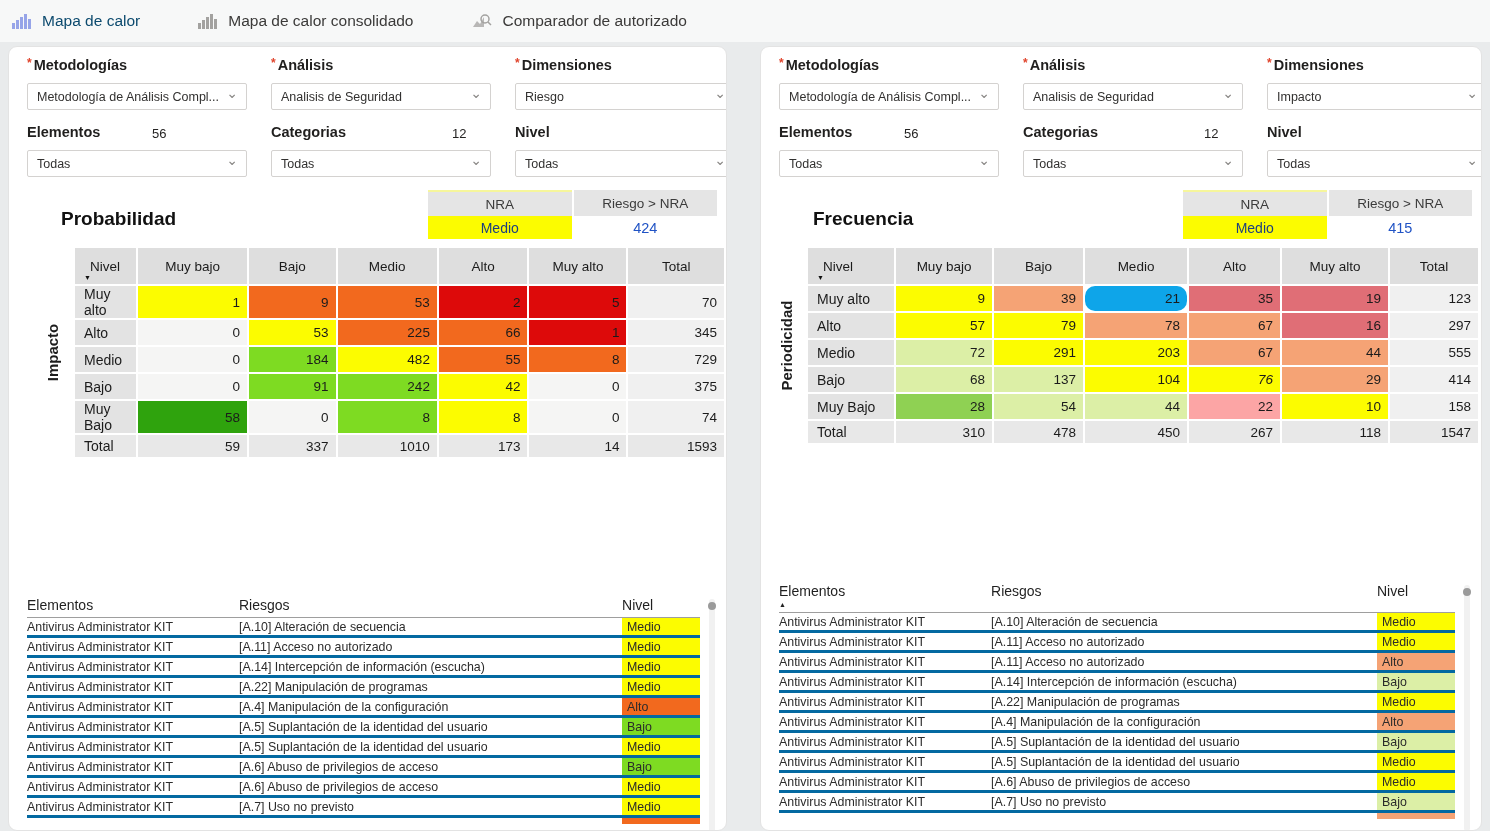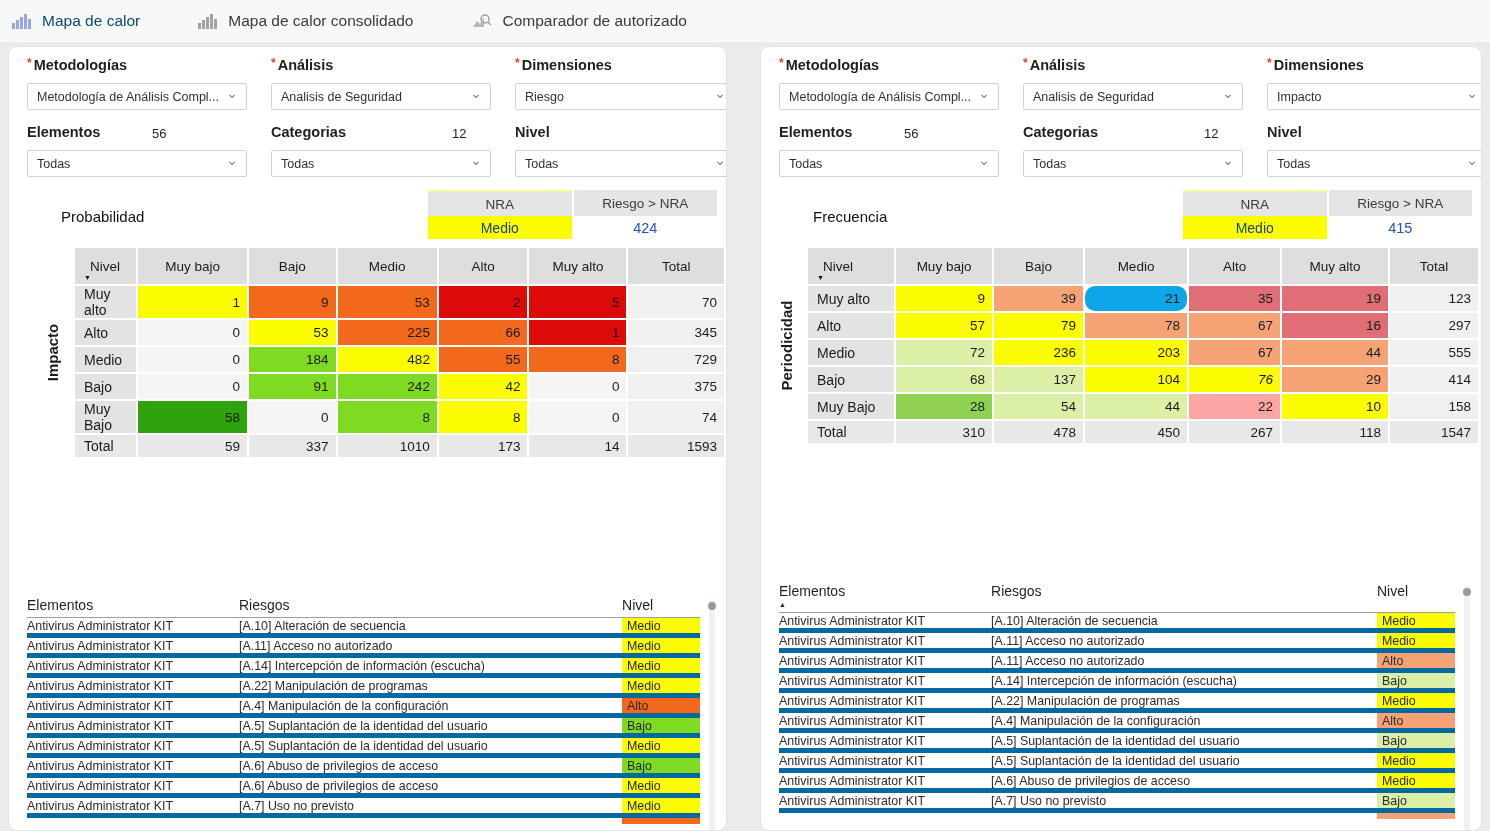--- a/index.html
+++ b/index.html
@@ -28,21 +28,21 @@
   .count { position:absolute; left:125px; top:2px; font-weight:400; font-size:13px; color:#252423; }
   .filter:nth-child(5) .count { left:181px; }
   .select { margin-top:6px; height:27px; border:1px solid #d4d2d0; border-radius:2px;
     background:#fff; display:flex; align-items:center; padding:0 24px 0 9px;
     font-size:12.5px; color:#323130; position:relative; cursor:pointer; }
   .sel-val { white-space:nowrap; overflow:hidden; }
   .chev { position:absolute; right:8px; top:1px; color:#8a8886; font-size:14px; }
 
   
   .title-row { position:relative; margin-top:13px; height:49px; }
-  .chart-title { position:absolute; left:52px; top:18px; font-size:15px; font-weight:400; color:#111; }
+  .chart-title { position:absolute; left:52px; top:18px; font-size:19px; font-weight:700; color:#111; }
   .nra { position:absolute; right:9px; top:0; width:289px; font-size:13.5px; }
   .nra-r { display:flex; }
   .nra-head .nra-cell { background:#e5e5e5; height:26px; color:#3b3b3b; }
   .nra-head .nra-cell:first-child { border-top:2px solid #f6f69c; }
   .nra-cell { flex:1; display:flex; align-items:center; justify-content:center; }
   .nra-cell + .nra-cell { margin-left:2px; }
   .nra-vals .nra-cell { height:23px; }
   .nra-level { font-size:14px; color:#1d3f7f; }
   .nra-count { font-size:14.5px; color:#2053c5; }
 
@@ -68,21 +68,21 @@
   .matrix tr.totalrow td { background:#e8e8e8; height:22px; }
 
   
   .datatable { margin:138px 8px 0 18px; position:relative; padding-right:18px; }
   .thead { display:flex; align-items:flex-start; padding-bottom:4px; border-bottom:1px solid #9e9e9e; }
   .th { font-size:14px; color:#1f1f1f; }
   .th-elem { width:212px; display:flex; flex-direction:column; }
   .sort-asc { font-size:7px; color:#222; margin-top:2px; }
   .th-riesgo { flex:1; }
   .th-nivel { width:78px; }
-  .trow { display:flex; align-items:stretch; height:20px; border-bottom:5px solid #0369a1; }
+  .trow { display:flex; align-items:stretch; height:20px; border-bottom:3px solid #0369a1; }
   .td { font-size:12.4px; color:#2b2b2b; display:flex; align-items:center; }
   .td-elem { width:212px; }
   .td-riesgo { flex:1; }
   .td-nivel { width:78px; padding-left:5px; }
   .partial-row { display:flex; height:6px; }
   .partial-spacer { flex:1; }
   .partial-color { width:78px; }
   .scroll-track { position:absolute; right:3px; top:2px; bottom:-12px; width:6px;
     background:#f1f1f1; border-radius:3px; }
   .scroll-dot { position:absolute; right:2px; top:5px; width:8px; height:8px;
@@ -475,21 +475,21 @@
               <td style="background: rgb(252, 252, 0);">57</td>
               <td style="background: rgb(252, 252, 0);">79</td>
               <td style="background: rgb(245, 163, 117);">78</td>
               <td style="background: rgb(245, 163, 117);">67</td>
               <td style="background: rgb(224, 110, 118);">16</td>
               <td class="totalcol">297</td>
             </tr>
             <tr>
               <th>Medio</th>
               <td style="background: rgb(220, 239, 166);">72</td>
-              <td style="background: rgb(252, 252, 0);">236</td>
+              <td style="background: rgb(252, 252, 0);">291</td>
               <td style="background: rgb(252, 252, 0);">203</td>
               <td style="background: rgb(245, 163, 117);">67</td>
               <td style="background: rgb(245, 163, 117);">44</td>
               <td class="totalcol">555</td>
             </tr>
             <tr>
               <th>Bajo</th>
               <td style="background: rgb(220, 239, 166);">68</td>
               <td style="background: rgb(220, 239, 166);">137</td>
               <td style="background: rgb(252, 252, 0);">104</td>

